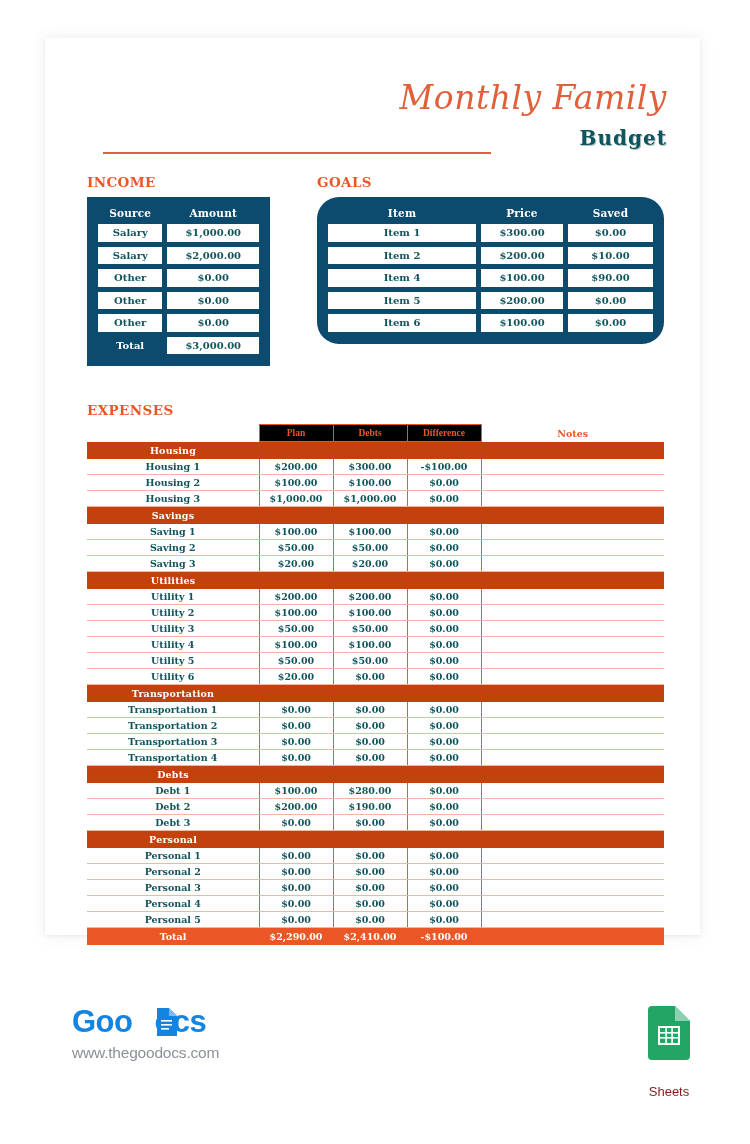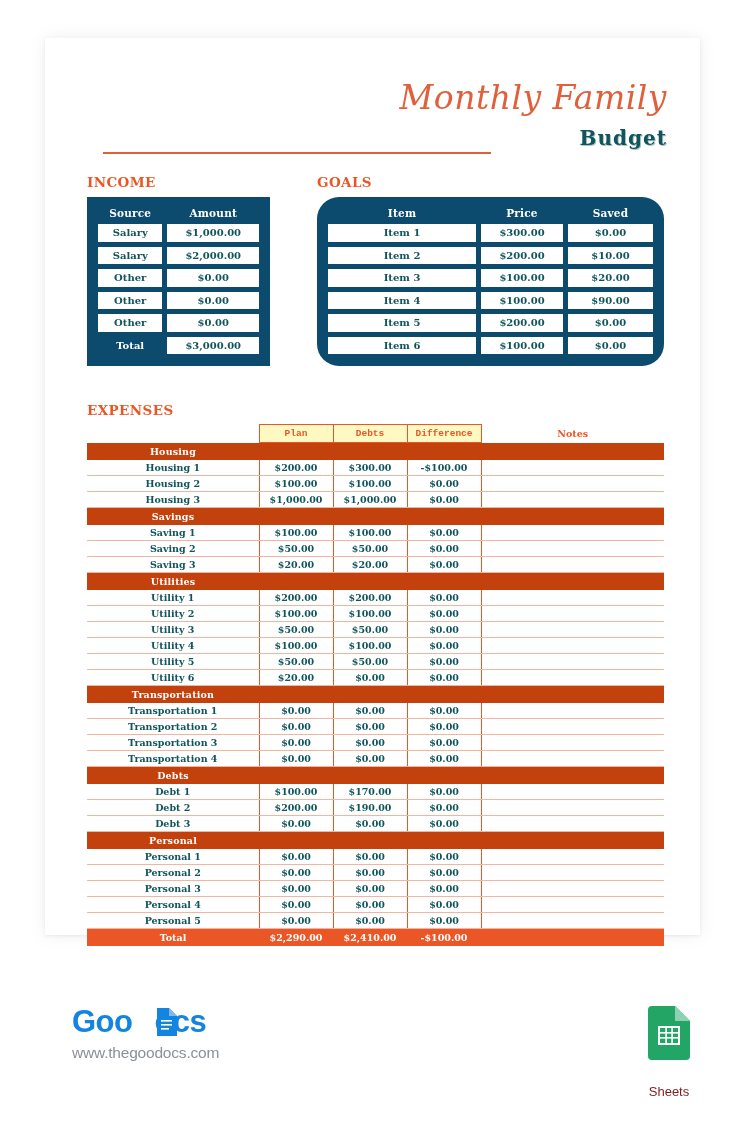--- a/index.html
+++ b/index.html
@@ -98,28 +98,28 @@
 
   
   .exp-wrap { position: absolute; left: 42px; top: 353px; width: 577px; }
   .exp-wrap .sec-title { margin-bottom: 6px; }
   table.exp { width: 100%; border-collapse: collapse; table-layout: fixed; }
   table.exp col.c-name { width: 172px; }
   table.exp col.c-num  { width: 74px; }
   table.exp col.c-notes{ width: 183px; }
 
   table.exp th.hd {
-    font-family: Liberation Mono, monospace;
+    font-family: Liberation Serif, serif;
     font-weight: bold;
     font-size: 9.5px;
     color: #EA5626;
     text-align: center;
     padding: 3px 0;
     border: 1px solid #EA5626;
-    background: #fef9c3;
+    background: #000000;
   }
   table.exp th.hd-blank { border: none; background: transparent; }
   table.exp th.hd-notes {
     border: none; background: transparent;
     color: #EA5626; font-family: "DejaVu Serif", serif;
     font-weight: bold; font-size: 9.5px; text-align: center;
   }
 
   tr.cat td {
     background: #c2410c;
@@ -294,31 +294,20 @@
             </tr>
             <tr>
               <td>
                   <div class="cellbox">Item 2</div>
                 </td>
               <td>
                   <div class="cellbox">$200.00</div>
                 </td>
               <td>
                   <div class="cellbox">$10.00</div>
-                </td>
-            </tr>
-            <tr>
-              <td>
-                  <div class="cellbox">Item 3</div>
-                </td>
-              <td>
-                  <div class="cellbox">$100.00</div>
-                </td>
-              <td>
-                  <div class="cellbox">$20.00</div>
                 </td>
             </tr>
             <tr>
               <td>
                   <div class="cellbox">Item 4</div>
                 </td>
               <td>
                   <div class="cellbox">$100.00</div>
                 </td>
               <td>
@@ -500,21 +489,21 @@
               <td class="num">$0.00</td>
               <td class="notes"></td>
             </tr>
             <tr class="cat">
               <td>Debts</td>
               <td class="cat-rest" colspan="4"></td>
             </tr>
             <tr class="item">
               <td class="name">Debt 1</td>
               <td class="num">$100.00</td>
-              <td class="num">$170.00</td>
+              <td class="num">$280.00</td>
               <td class="num">$0.00</td>
               <td class="notes"></td>
             </tr>
             <tr class="item">
               <td class="name">Debt 2</td>
               <td class="num">$200.00</td>
               <td class="num">$190.00</td>
               <td class="num">$0.00</td>
               <td class="notes"></td>
             </tr>

